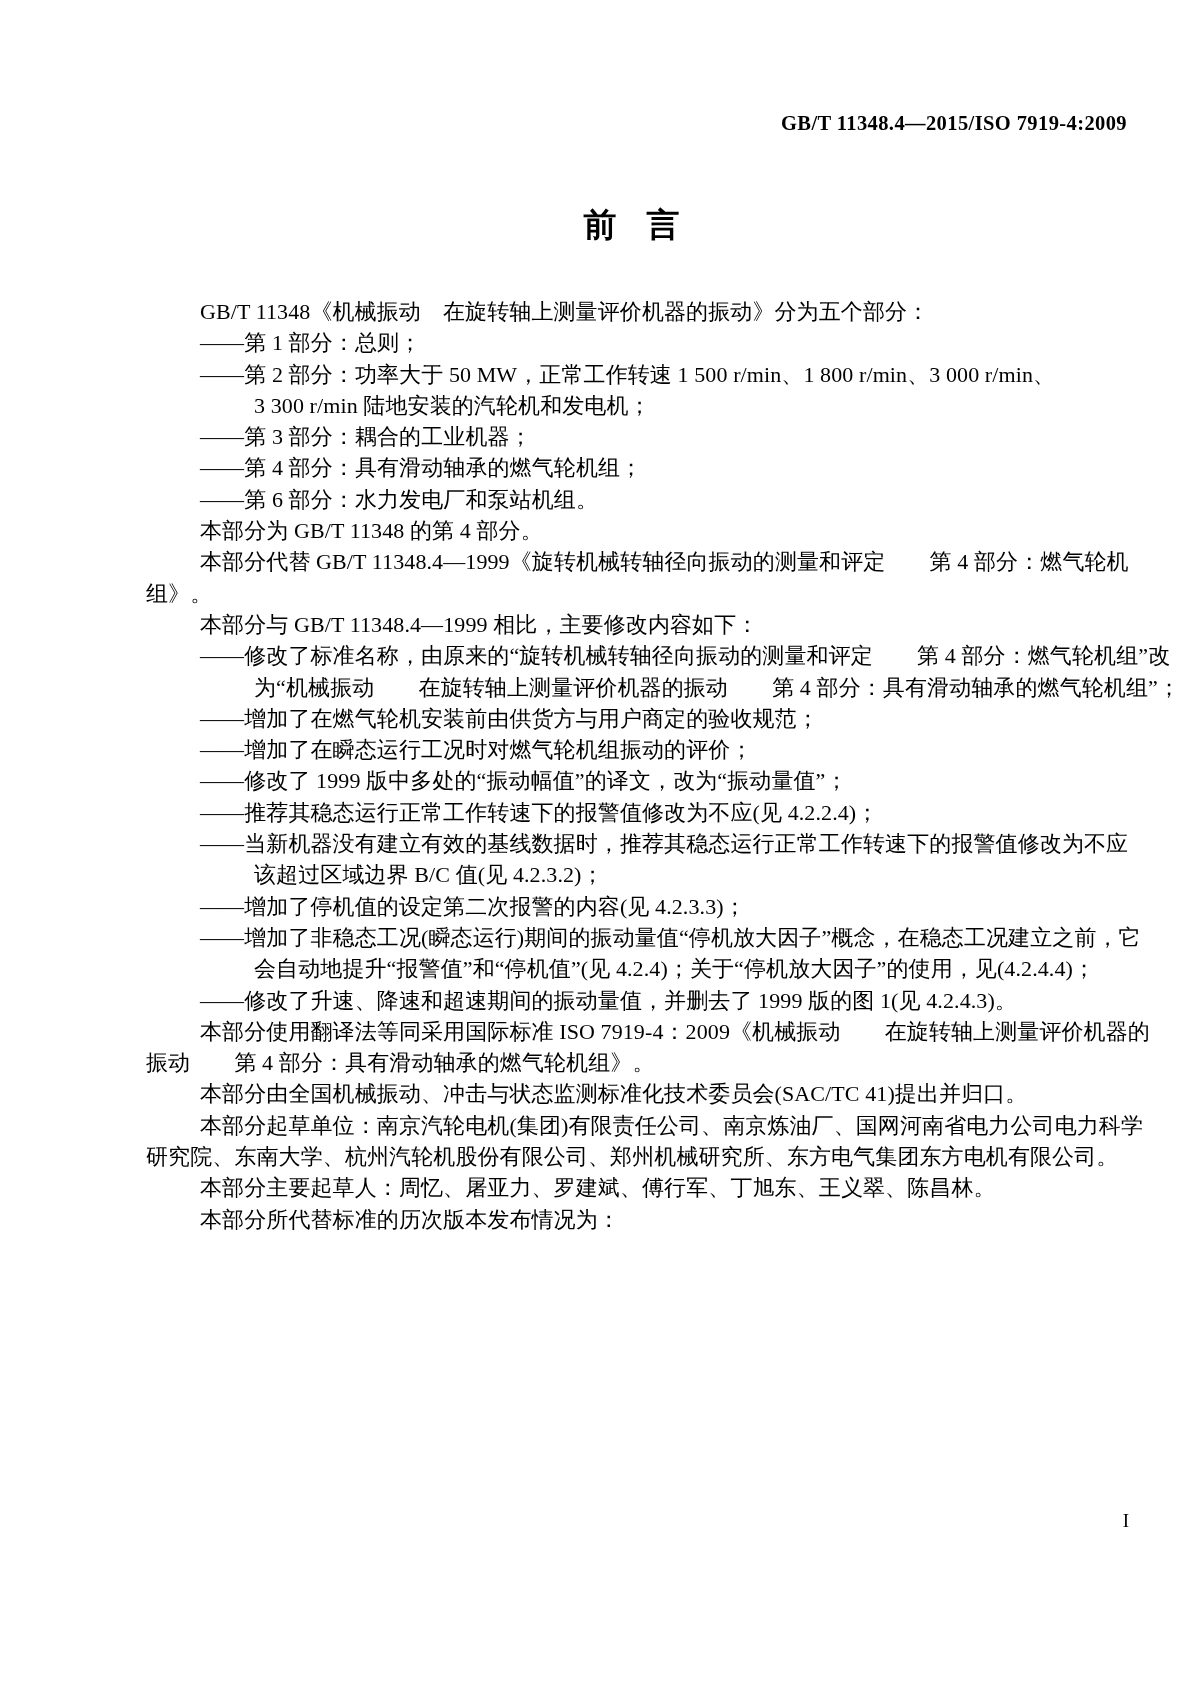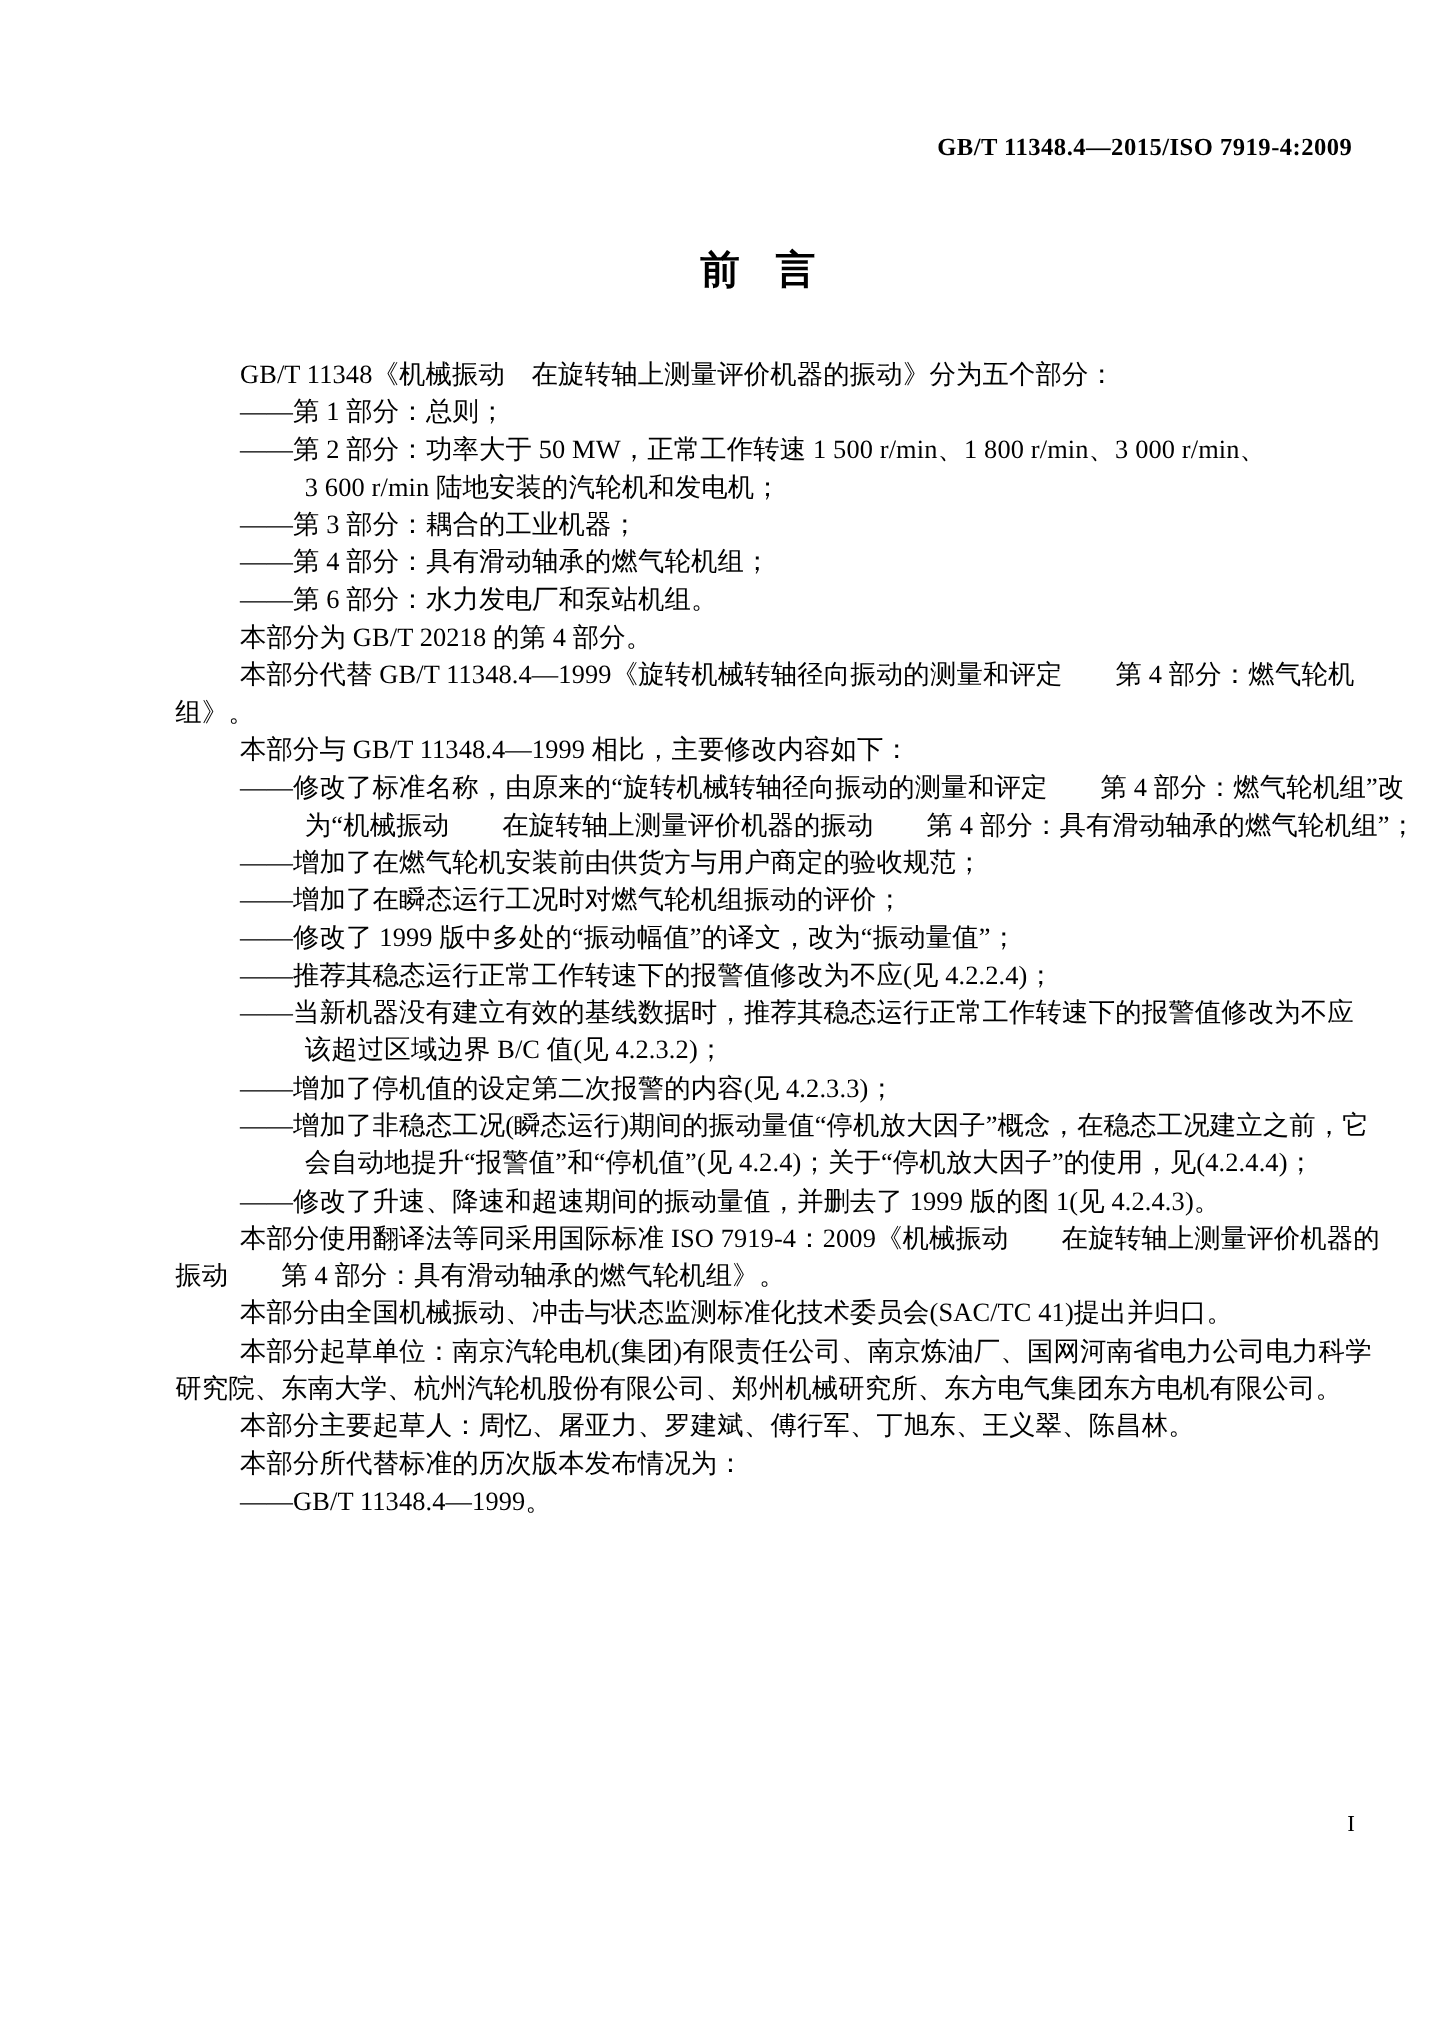--- a/index.html
+++ b/index.html
@@ -73,25 +73,25 @@
 <div class="page">
 
   <div class="running-header">GB/T  11348.4—2015/ISO 7919-4:2009</div>
 
   <div class="doc-title">前言</div>
 
   <div class="body-block" id="body-block">
       <div class="line ind-para">GB/T 11348《机械振动　在旋转轴上测量评价机器的振动》分为五个部分：</div>
       <div class="line ind-dash">——第 1 部分：总则；</div>
       <div class="line ind-dash">——第 2 部分：功率大于 50 MW，正常工作转速 1 500 r/min、1 800 r/min、3 000 r/min、</div>
-      <div class="line ind-cont">3 600 r/min 陆地安装的汽轮机和发电机；</div>
+      <div class="line ind-cont">3 300 r/min 陆地安装的汽轮机和发电机；</div>
       <div class="line ind-dash">——第 3 部分：耦合的工业机器；</div>
       <div class="line ind-dash">——第 4 部分：具有滑动轴承的燃气轮机组；</div>
       <div class="line ind-dash">——第 6 部分：水力发电厂和泵站机组。</div>
-      <div class="line ind-para">本部分为 GB/T 20218 的第 4 部分。</div>
+      <div class="line ind-para">本部分为 GB/T 11348 的第 4 部分。</div>
       <div class="line ind-para">本部分代替 GB/T 11348.4—1999《旋转机械转轴径向振动的测量和评定　　第 4 部分：燃气轮机</div>
       <div class="line ind-flush">组》。</div>
       <div class="line ind-para">本部分与 GB/T 11348.4—1999 相比，主要修改内容如下：</div>
       <div class="line ind-dash">——修改了标准名称，由原来的“旋转机械转轴径向振动的测量和评定　　第 4 部分：燃气轮机组”改</div>
       <div class="line ind-cont">为“机械振动　　在旋转轴上测量评价机器的振动　　第 4 部分：具有滑动轴承的燃气轮机组”；</div>
       <div class="line ind-dash">——增加了在燃气轮机安装前由供货方与用户商定的验收规范；</div>
       <div class="line ind-dash">——增加了在瞬态运行工况时对燃气轮机组振动的评价；</div>
       <div class="line ind-dash">——修改了 1999 版中多处的“振动幅值”的译文，改为“振动量值”；</div>
       <div class="line ind-dash">——推荐其稳态运行正常工作转速下的报警值修改为不应(见 4.2.2.4)；</div>
       <div class="line ind-dash">——当新机器没有建立有效的基线数据时，推荐其稳态运行正常工作转速下的报警值修改为不应</div>
@@ -100,18 +100,17 @@
       <div class="line ind-dash">——增加了非稳态工况(瞬态运行)期间的振动量值“停机放大因子”概念，在稳态工况建立之前，它</div>
       <div class="line ind-cont">会自动地提升“报警值”和“停机值”(见 4.2.4)；关于“停机放大因子”的使用，见(4.2.4.4)；</div>
       <div class="line ind-dash">——修改了升速、降速和超速期间的振动量值，并删去了 1999 版的图 1(见 4.2.4.3)。</div>
       <div class="line ind-para">本部分使用翻译法等同采用国际标准 ISO 7919-4：2009《机械振动　　在旋转轴上测量评价机器的</div>
       <div class="line ind-flush">振动　　第 4 部分：具有滑动轴承的燃气轮机组》。</div>
       <div class="line ind-para">本部分由全国机械振动、冲击与状态监测标准化技术委员会(SAC/TC 41)提出并归口。</div>
       <div class="line ind-para">本部分起草单位：南京汽轮电机(集团)有限责任公司、南京炼油厂、国网河南省电力公司电力科学</div>
       <div class="line ind-flush">研究院、东南大学、杭州汽轮机股份有限公司、郑州机械研究所、东方电气集团东方电机有限公司。</div>
       <div class="line ind-para">本部分主要起草人：周忆、屠亚力、罗建斌、傅行军、丁旭东、王义翠、陈昌林。</div>
       <div class="line ind-para">本部分所代替标准的历次版本发布情况为：</div>
-      <div class="line ind-dash">——GB/T 11348.4—1999。</div>
     </div>
 
   <div class="footer-page">I</div>
 
 </div>
 
 </body></html>

